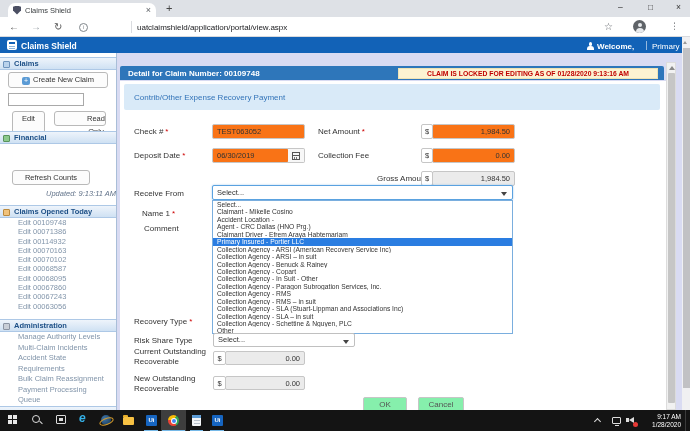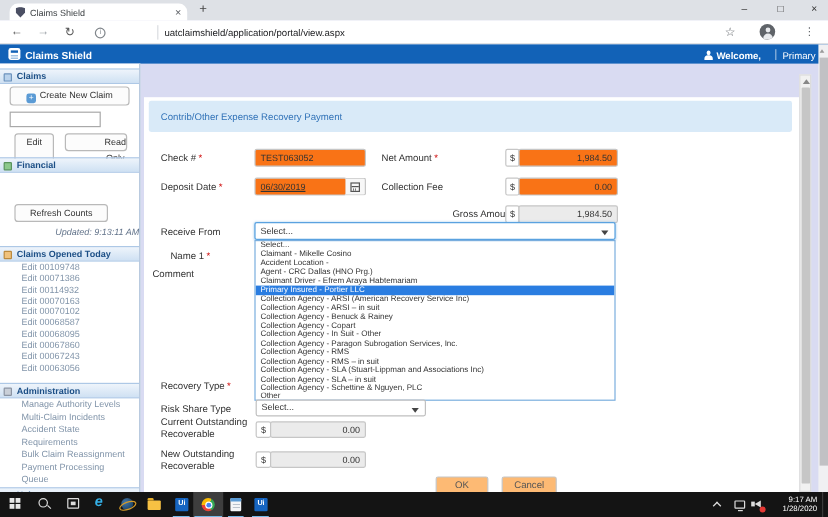--- a/index.html
+++ b/index.html
@@ -76,43 +76,43 @@
 
   .flabel{position:absolute;font-size:8px;color:#333;white-space:nowrap;}
   .req{color:#cc0000;margin-left:2px;}
   .tinput{position:absolute;border:1px solid #c6c6c6;border-radius:2px;font-family:"Liberation Sans",sans-serif;font-size:7.5px;color:#333;padding:0 4px;background:#f97316;}
   .tinput.right{text-align:right;}
   .tinput.ro{background:#ebebeb;}
   .cur{position:absolute;border:1px solid #c6c6c6;border-radius:2px;background:#fff;text-align:center;font-size:7.5px;color:#333;}
 
   .lbl-check{left:134px;top:127px;}     .in-check{left:212px;top:124px;width:93px;height:15px;}
   .lbl-net{left:318px;top:127px;}       .cur-net{left:421px;top:124px;width:12px;height:15px;line-height:14px;}  .in-net{left:432px;top:124px;width:83px;height:15px;}
-  .lbl-deposit{left:134px;top:151px;}   .in-deposit{left:212px;top:148px;width:77px;height:15px;text-decoration:underline;}
+  .lbl-deposit{left:134px;top:151px;}   .in-deposit{left:212px;top:148px;width:77px;height:15px;}
   .cal-btn{position:absolute;left:288px;top:148px;width:17px;height:15px;border:1px solid #c6c6c6;border-left:none;background:#f7f7f7;border-radius:0 2px 2px 0;}
   .cal-ic{position:absolute;left:4px;top:3px;width:8px;height:8px;border:1px solid #555;}
   .cal-ic::before{content:"";position:absolute;left:0;top:1.5px;width:6px;height:1px;background:#555;}
   .cal-ic::after{content:"";position:absolute;left:1px;top:3.5px;width:4px;height:2.5px;background:repeating-linear-gradient(90deg,#777 0 1px,transparent 1px 2px);}
   .lbl-fee{left:318px;top:151px;}       .cur-fee{left:421px;top:148px;width:12px;height:15px;line-height:14px;}  .in-fee{left:432px;top:148px;width:83px;height:15px;}
   .lbl-gross{left:329px;top:174px;margin-left:48px;}     .cur-gross{left:421px;top:171px;width:12px;height:15px;line-height:14px;} .in-gross{left:432px;top:171px;width:83px;height:15px;}
   .lbl-receive{left:134px;top:189px;}
   .select{position:absolute;border:1px solid #c0c0c0;border-radius:2px;background:#fff;font-size:7.5px;color:#333;padding:0 4px;line-height:13px;}
   .sel-receive{left:212px;top:185px;width:301px;height:15px;border-color:#5aa2e0;box-shadow:0 0 2px rgba(90,162,224,.6);}
   .caret{position:absolute;right:5px;top:6px;width:0;height:0;border-left:3px solid transparent;border-right:3px solid transparent;border-top:4px solid #444;}
   .ddlist{position:absolute;left:212px;top:200px;width:301px;height:134px;background:#fff;border:1px solid #7aaede;overflow:hidden;}
   .ddopt{height:7.44px;line-height:7.44px;font-size:6.7px;color:#333;padding-left:4px;white-space:nowrap;overflow:hidden;}
   .ddopt.hl{background:#2a7de1;color:#fff;}
   .lbl-name1{left:142px;top:209px;}
-  .lbl-comment{left:127px;top:224px;text-align:center;}
+  .lbl-comment{left:144px;top:224px;text-align:center;}
   .lbl-recovery{left:134px;top:317px;}
   .lbl-risk{left:134px;top:336px;}      .sel-risk{left:213px;top:333px;width:142px;height:14px;line-height:12px;}
   .lbl-curr{left:134px;top:347px;width:82px;line-height:9.5px;}
   .cur-curr{left:213px;top:351px;width:13px;height:14px;line-height:13px;} .in-curr{left:225px;top:351px;width:80px;height:14px;}
   .lbl-new{left:134px;top:374px;width:82px;line-height:9.5px;}
   .cur-new{left:213px;top:376px;width:13px;height:14px;line-height:13px;}  .in-new{left:225px;top:376px;width:80px;height:14px;}
-  .form-btn{position:absolute;background:#fdba74;border:1px solid #c6c6c6;border-radius:2px;font-size:8px;color:#555;text-align:center;line-height:13px;}
+  .form-btn{position:absolute;background:#86efac;border:1px solid #c6c6c6;border-radius:2px;font-size:8px;color:#555;text-align:center;line-height:13px;}
   .ok-btn{left:363px;top:397px;width:44px;height:15px;}
   .cancel-btn{left:418px;top:397px;width:46px;height:15px;}
 
   
   .inner-sb{position:absolute;left:666px;top:62px;width:10px;height:348px;background:#f1f1f1;border:1px solid #dcdcdc;}
   .inner-sb .sb-up{position:absolute;left:1.5px;top:3px;width:0;height:0;border-left:3px solid transparent;border-right:3px solid transparent;border-bottom:4px solid #888;}
   .inner-sb .sb-thumb{position:absolute;left:0.5px;top:10px;width:7px;height:330px;background:#c6c6c6;border-radius:1px;}
   .browser-sb{position:absolute;left:682px;top:37px;width:8px;height:373px;background:#f0f0f2;}
   .browser-sb .sb-up{position:absolute;left:1px;top:4px;width:0;height:0;border-left:2.5px solid transparent;border-right:2.5px solid transparent;border-bottom:3.5px solid #999;}
   .browser-sb .sb-thumb{position:absolute;left:0.5px;top:11px;width:7px;height:340px;background:#c1c1c4;}
@@ -222,20 +222,24 @@
     <div class="admin-item">Manage Authority Levels</div>
         <div class="admin-item">Multi-Claim Incidents</div>
         <div class="admin-item">Accident State Requirements</div>
         <div class="admin-item">Bulk Claim Reassignment</div>
         <div class="admin-item">Payment Processing Queue</div>
       </div>
 
     <div class="sec-hdr hdr-help"><span class="sec-ic"></span><span>Help</span></div>
   </div>
 
+  <div class="main-titlebar">
+    <span class="main-title">Detail for Claim Number: 00109748</span>
+    <span class="locked-box">CLAIM IS LOCKED FOR EDITING AS OF 01/28/2020 9:13:16 AM</span>
+  </div>
 
   <div class="panel">
     <div class="panel-strip">
       <span class="panel-strip-title">Contrib/Other Expense Recovery Payment</span>
     </div>
   </div>
 
   <span class="flabel lbl-check"><span>Check #</span><span class="req">*</span></span>
   <input class="tinput in-check" value="TEST063052" style="">
 

